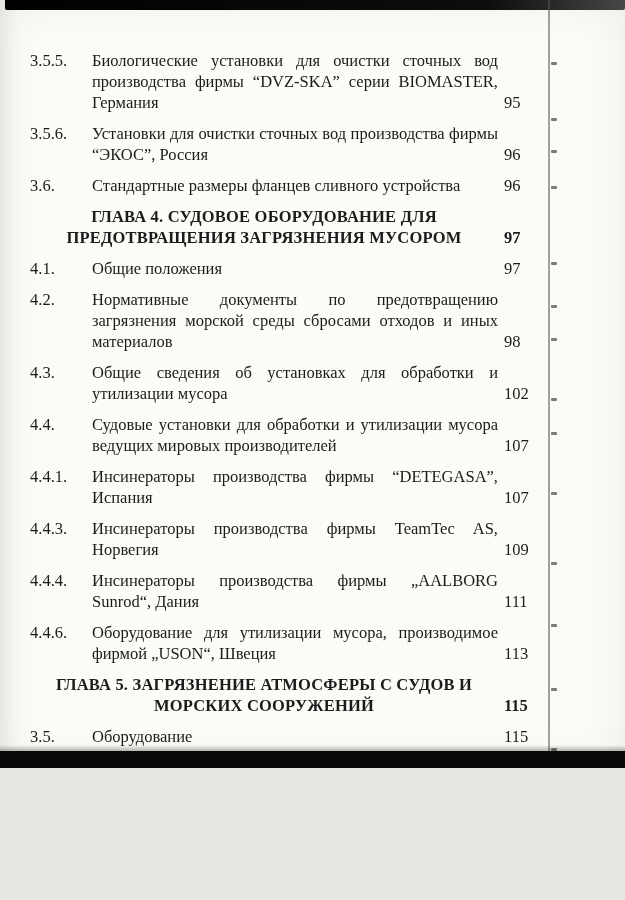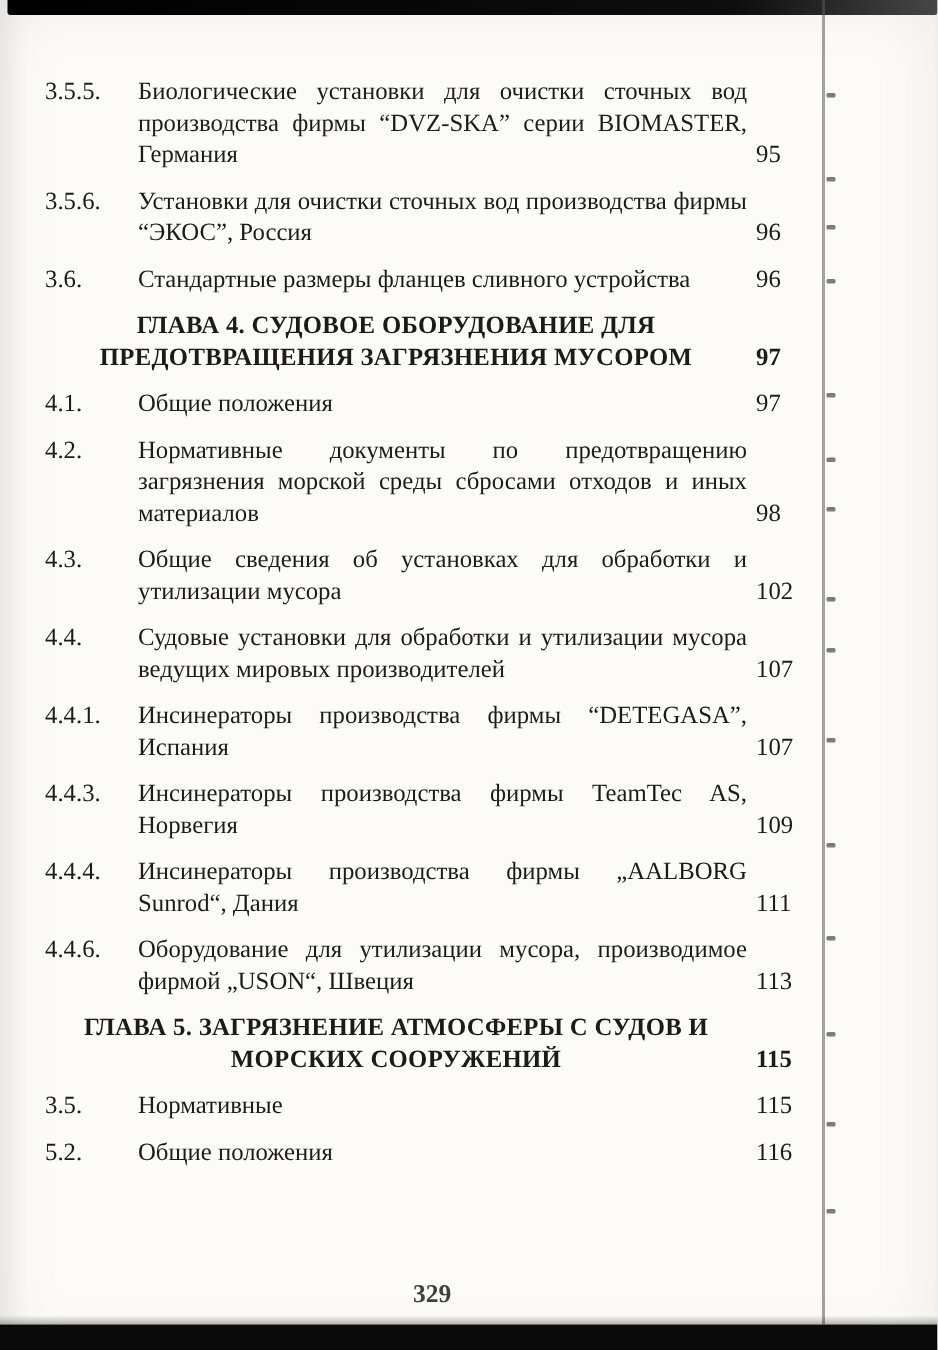--- a/index.html
+++ b/index.html
@@ -4,21 +4,21 @@
 <style>
   * { box-sizing: border-box; }
   html, body { margin: 0; padding: 0; }
   body {
     width: 625px; height: 900px;
     background: #e8e6e2;
     font-family: "Liberation Serif", serif;
   }
   .page {
     position: relative;
-    width: 625px; height: 900px;
+    width: 625px; height: 768px;
     background: #fcfbf7;
     overflow: hidden;
     box-shadow: inset 0 0 45px rgba(0,0,0,0.07), inset 8px 0 14px rgba(0,0,0,0.05);
   }
   .topbar {
     position: absolute; top: 0; left: 5px; right: 0; height: 10px;
     background: linear-gradient(to right, #000 0%, #0d0d0d 78%, #474747 100%);
     border-radius: 0 0 2px 2px;
   }
   .bottombar {
@@ -142,21 +142,21 @@
         <span class="num">4.4.6.</span>
         <span class="txt">Оборудование для утилизации мусора, производимое фирмой „USON“, Швеция</span>
         <span class="pg">113</span>
       </div>
       <div class="row chapter">
         <span class="txt">ГЛАВА 5. ЗАГРЯЗНЕНИЕ АТМОСФЕРЫ С СУДОВ И МОРСКИХ СООРУЖЕНИЙ</span>
         <span class="pg">115</span>
       </div>
       <div class="row item">
         <span class="num">3.5.</span>
-        <span class="txt">Нормативные</span>
+        <span class="txt">Оборудование</span>
         <span class="pg">115</span>
       </div>
       <div class="row item">
         <span class="num">5.2.</span>
         <span class="txt">Общие положения</span>
         <span class="pg">116</span>
       </div>
     </div>
 
   <div class="footer-num">329</div>

